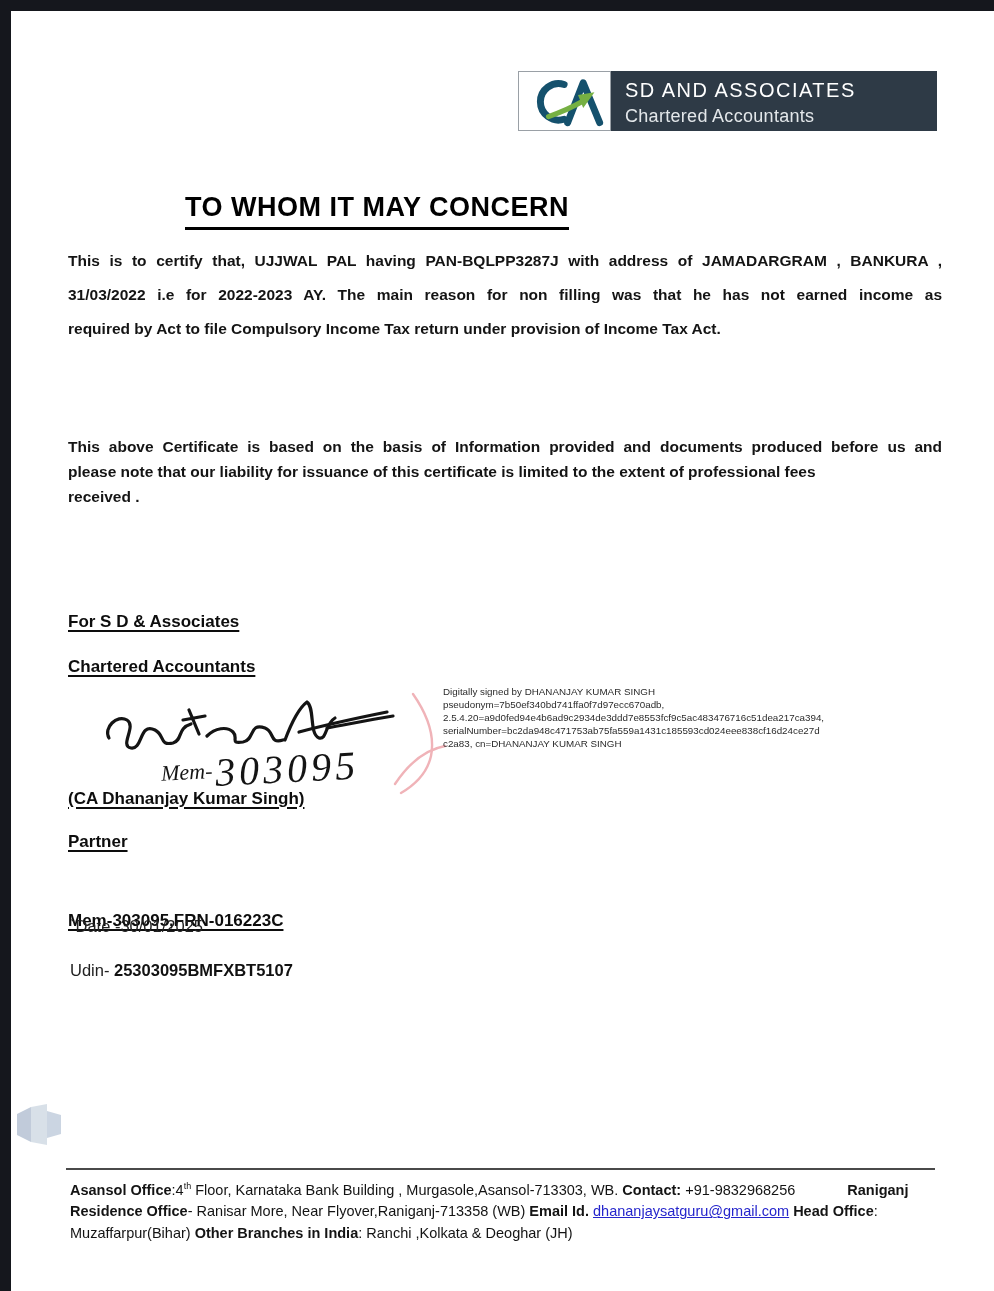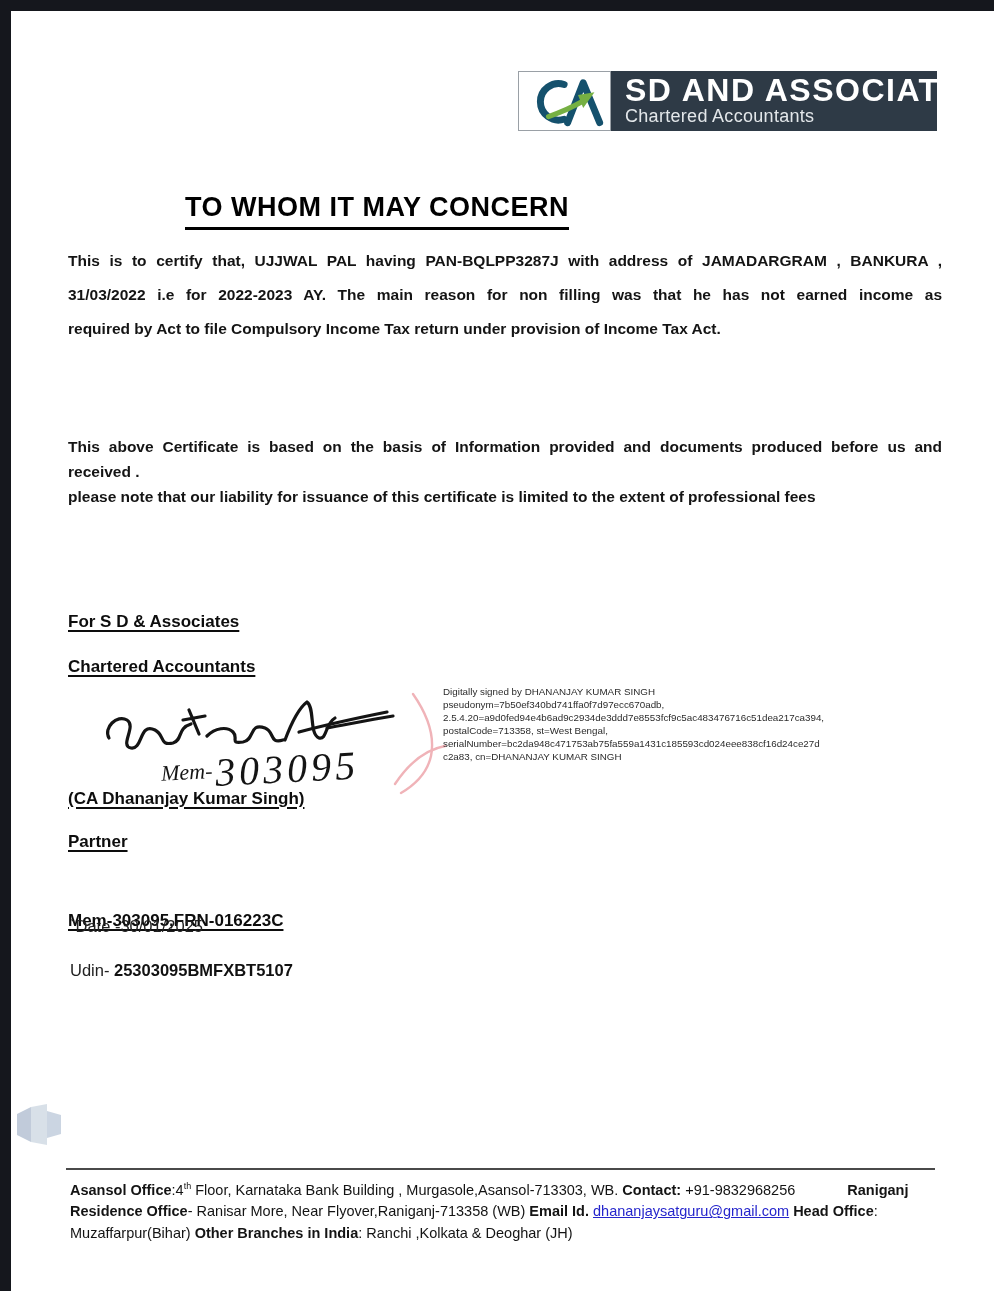--- a/index.html
+++ b/index.html
@@ -8,21 +8,21 @@
   .page { position:relative; width:994px; height:1291px; background:#fff; overflow:hidden; }
 
   .scan-bar-top  { position:absolute; left:0; top:0; width:994px; height:11px; background:#15171d; }
   .scan-bar-left { position:absolute; left:0; top:0; width:11px; height:1291px; background:#15171d; }
 
   
   .logo-box { position:absolute; left:518px; top:71px; width:93px; height:60px;
               background:#fff; border:1px solid #9aa0a6; display:flex; align-items:center; justify-content:center; }
   .band { position:absolute; left:611px; top:71px; width:326px; height:60px;
           background:#2e3a46; color:#fff; padding:4px 0 0 14px; }
-  .band .firm-name { font-size:32px; font-weight:700; letter-spacing:1.5px; line-height:30px; white-space:nowrap; }
+  .band .firm-name { font-size:20px; font-weight:400; letter-spacing:1.5px; line-height:30px; white-space:nowrap; }
   .band .firm-sub  { font-size:18px; font-weight:400; color:#e3e7ea; letter-spacing:0.3px; line-height:22px; }
 
   
   .doc-title { position:absolute; left:185px; top:192px; font-size:27px; font-weight:800;
                letter-spacing:0.5px; color:#000; border-bottom:3px solid #000; padding-bottom:4px; white-space:nowrap; }
 
   
   .para { position:absolute; left:68px; width:874px; font-weight:700; color:#141414; font-size:15.5px; }
   .para1 { top:244px; }
   .para2 { top:434px; }
@@ -86,22 +86,22 @@
   <div class="doc-title">TO WHOM IT MAY CONCERN</div>
 
   <div class="para para1">
     <div class="ln just">This is to certify that, UJJWAL PAL having PAN-BQLPP3287J with address of JAMADARGRAM , BANKURA ,</div>
     <div class="ln just">31/03/2022 i.e for 2022-2023 AY. The main reason for non filling was that he has not earned income as</div>
     <div class="ln left">required by Act to file Compulsory Income Tax return under provision of Income Tax Act.</div>
   </div>
 
   <div class="para para2">
     <div class="ln just">This above Certificate is based on the basis of Information provided and documents produced before us and</div>
+    <div class="ln left">please note that our liability for issuance of this certificate is limited to the extent of professional fees</div>
     <div class="ln left">received .</div>
-    <div class="ln left">please note that our liability for issuance of this certificate is limited to the extent of professional fees</div>
   </div>
 
   <div class="ul-head h-for">For S D &amp; Associates</div>
   <div class="ul-head h-firmtype">Chartered Accountants</div>
 
   <svg class="sig-svg" width="300" height="105" viewBox="0 0 300 105">
     <g fill="none" stroke="#141414" stroke-width="3.2" stroke-linecap="round" stroke-linejoin="round">
       <path d="M 6,50 C 0,40 14,26 24,32 C 34,38 16,58 28,60 C 40,62 36,34 52,42 C 62,47 56,58 70,55 C 80,52 74,40 88,36"></path>
       <path d="M 86,22 L 96,46 M 80,32 L 102,28"></path>
       <path d="M 104,48 C 112,40 124,38 130,44 C 136,50 126,56 140,54 C 152,52 146,34 162,40 C 172,44 166,56 180,52"></path>
@@ -119,21 +119,20 @@
     <g fill="none" stroke="#f0b3b8" stroke-width="2.4" stroke-linecap="round">
       <path d="M 22,4 C 36,24 44,46 40,66 C 36,84 22,96 10,103"></path>
       <path d="M 4,94 C 16,76 32,60 54,56"></path>
     </g>
   </svg>
 
   <div class="digsig">
     <div>Digitally signed by DHANANJAY KUMAR SINGH</div>
     <div>pseudonym=7b50ef340bd741ffa0f7d97ecc670adb,</div>
     <div>2.5.4.20=a9d0fed94e4b6ad9c2934de3ddd7e8553fcf9c5ac483476716c51dea217ca394,</div>
-    <div>postalCode=713358, st=West Bengal,</div>
     <div>serialNumber=bc2da948c471753ab75fa559a1431c185593cd024eee838cf16d24ce27d</div>
     <div>c2a83, cn=DHANANJAY KUMAR SINGH</div>
   </div>
 
   <div class="ul-head h-name">(CA Dhananjay Kumar Singh)</div>
   <div class="ul-head h-partner">Partner</div>
   <div class="ul-head h-mem">Mem-303095,FRN-016223C</div>
 
   <div class="date-line">`Date -30/01/2025</div>
   <div class="udin-line"><span>Udin- </span><b>25303095BMFXBT5107</b></div>

